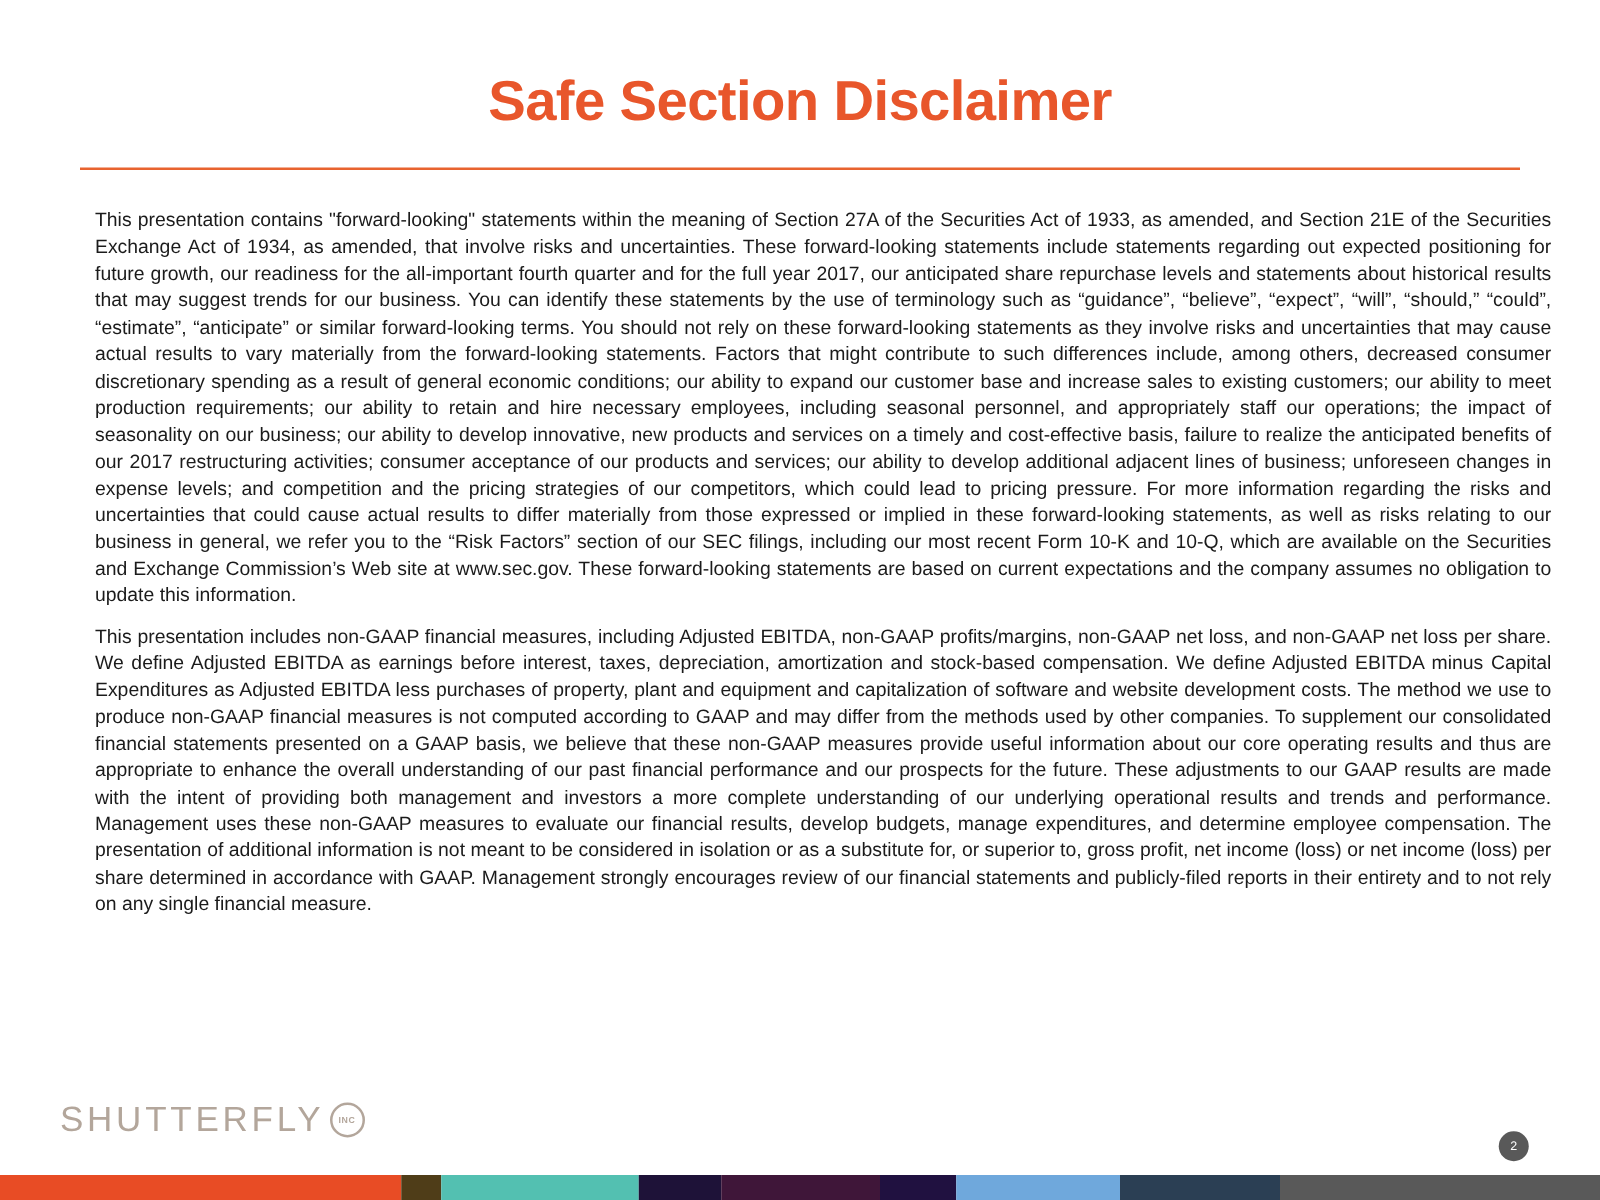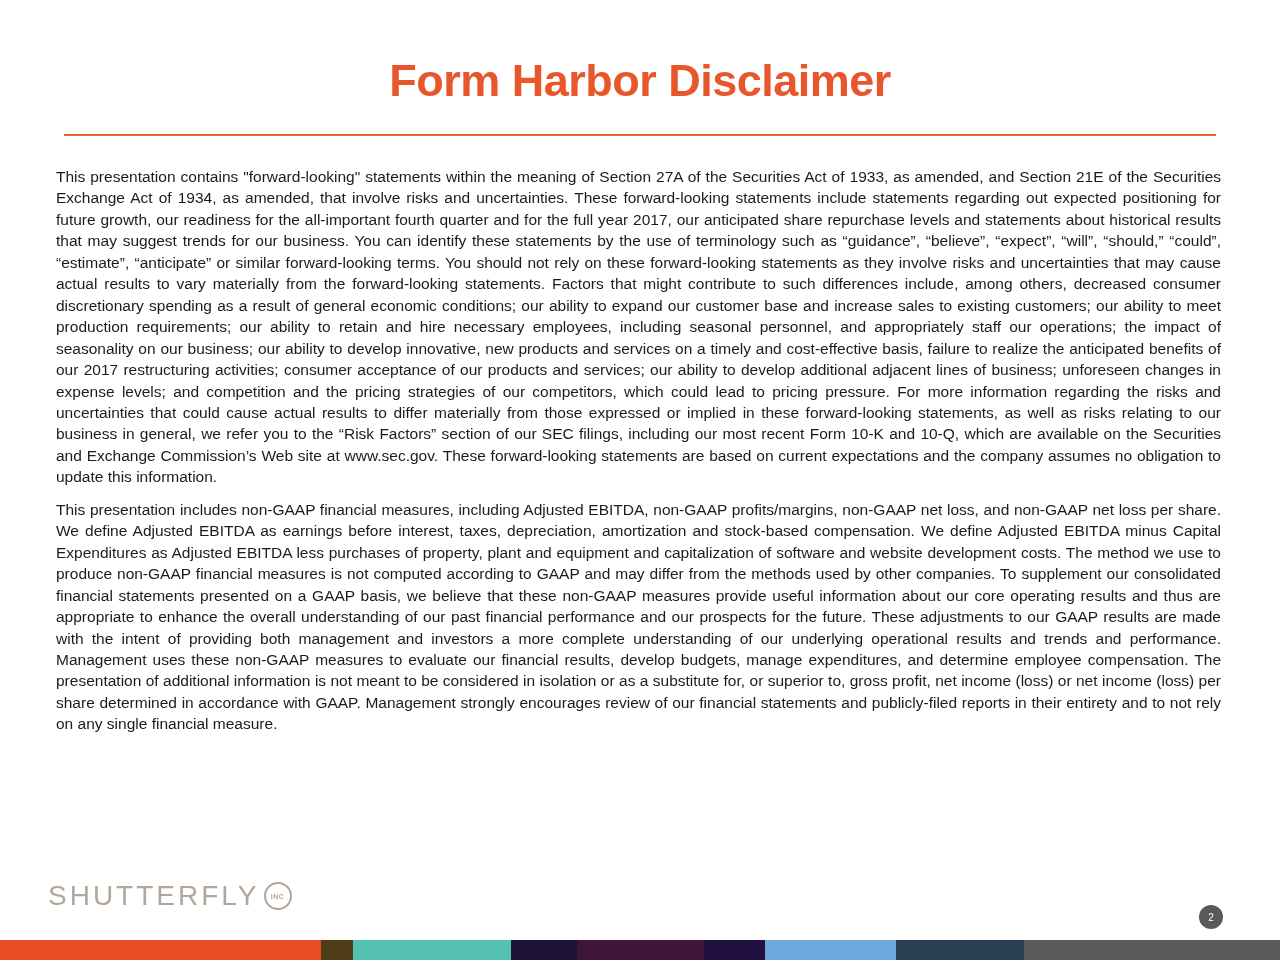--- a/index.html
+++ b/index.html
@@ -27,21 +27,21 @@
     color: #E8562B;
     line-height: 1.1;
   }
   .divider {
     border: none;
     border-top: 2px solid #E8632F;
     margin: 28px 64px 0 64px;
   }
   .body-text {
     position: absolute;
-    left: 56px;
+    left: 76px;
     top: 166px;
     width: 1165px;
   }
   .body-text p {
     margin: 0;
     font-size: 15.5px;
     line-height: 21.45px;
     color: #1B1B1B;
     text-align: justify;
     text-justify: inter-word;
@@ -102,21 +102,21 @@
   }
   .footer-bar .seg {
     height: 100%;
   }
 </style>
 </head>
 <body>
 
 <div class="slide">
 
-  <h1 class="title">Form Harbor Disclaimer</h1>
+  <h1 class="title">Safe Section Disclaimer</h1>
 
   <hr class="divider">
 
   <div class="body-text">
     <p>This presentation contains "forward-looking" statements within the meaning of Section 27A of the Securities Act of 1933, as amended, and Section 21E of the Securities Exchange Act of 1934, as amended, that involve risks and uncertainties. These forward-looking statements include statements regarding out expected positioning for future growth, our readiness for the all-important fourth quarter and for the full year 2017, our anticipated share repurchase levels and statements about historical results that may suggest trends for our business. You can identify these statements by the use of terminology such as “guidance”, “believe”, “expect”, “will”, “should,” “could”, “estimate”, “anticipate” or similar forward-looking terms. You should not rely on these forward-looking statements as they involve risks and uncertainties that may cause actual results to vary materially from the forward-looking statements. Factors that might contribute to such differences include, among others, decreased consumer discretionary spending as a result of general economic conditions; our ability to expand our customer base and increase sales to existing customers; our ability to meet production requirements; our ability to retain and hire necessary employees, including seasonal personnel, and appropriately staff our operations; the impact of seasonality on our business; our ability to develop innovative, new products and services on a timely and cost-effective basis, failure to realize the anticipated benefits of our 2017 restructuring activities; consumer acceptance of our products and services; our ability to develop additional adjacent lines of business; unforeseen changes in expense levels; and competition and the pricing strategies of our competitors,  which could lead to pricing pressure.  For more information regarding the risks and uncertainties that could cause actual results to differ materially from those expressed or implied in these forward-looking statements, as well as risks relating to our business in general, we refer you to the “Risk Factors” section of our SEC filings, including our most recent Form 10-K and 10-Q, which are available on the Securities and Exchange Commission’s Web site at www.sec.gov. These forward-looking statements are based on current expectations and the company assumes no obligation to update this information.</p>
     <p>This presentation includes non-GAAP financial measures, including Adjusted EBITDA, non-GAAP profits/margins, non-GAAP net loss, and non-GAAP net loss per share. We define Adjusted EBITDA as earnings before interest, taxes, depreciation, amortization and stock-based compensation. We define Adjusted EBITDA minus Capital Expenditures as Adjusted EBITDA less purchases of property, plant and equipment and capitalization of software and website development costs. The method we use to produce non-GAAP financial measures is not computed according to GAAP and may differ from the methods used by other companies. To supplement our consolidated financial statements presented on a GAAP basis, we believe that these non-GAAP measures provide useful information about our core operating results and thus are appropriate to enhance the overall understanding of our past financial performance and our prospects for the future. These adjustments to our GAAP results are made with the intent of providing both management and investors a more complete understanding of our underlying operational results and trends and performance. Management uses these non-GAAP measures to evaluate our financial results, develop budgets, manage expenditures, and determine employee compensation. The presentation of additional information is not meant to be considered in isolation or as a substitute for, or superior to, gross profit, net income (loss) or net income (loss) per share determined in accordance with GAAP. Management strongly encourages review of our financial statements and publicly-filed reports in their entirety and to not rely on any single financial measure.</p>
   </div>
 
   <div class="logo">
     <span class="logo-word">SHUTTERFLY</span>

